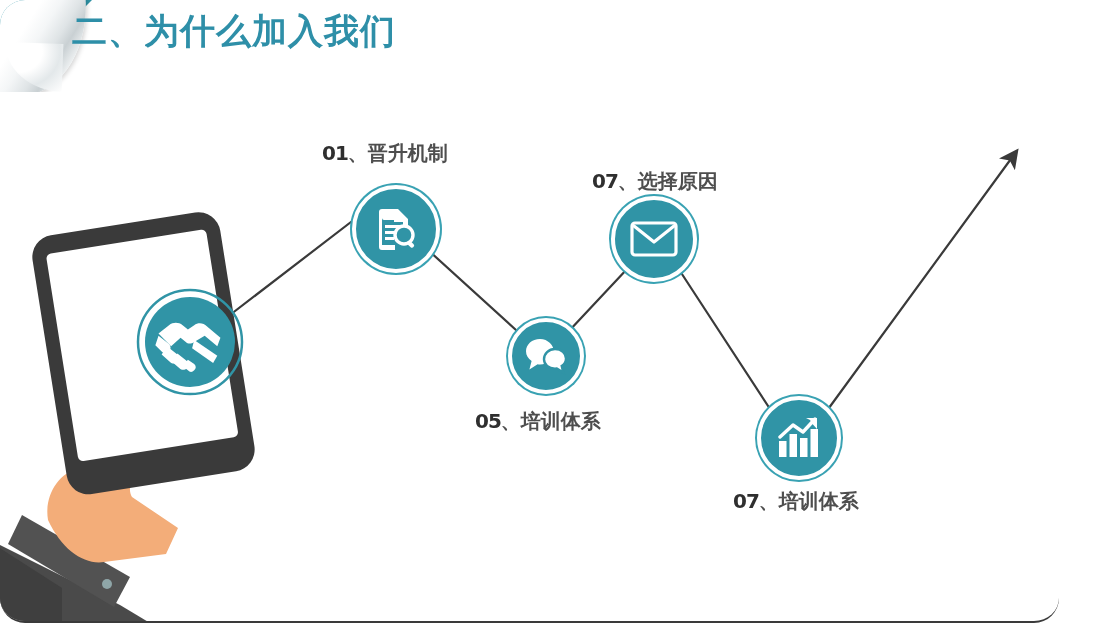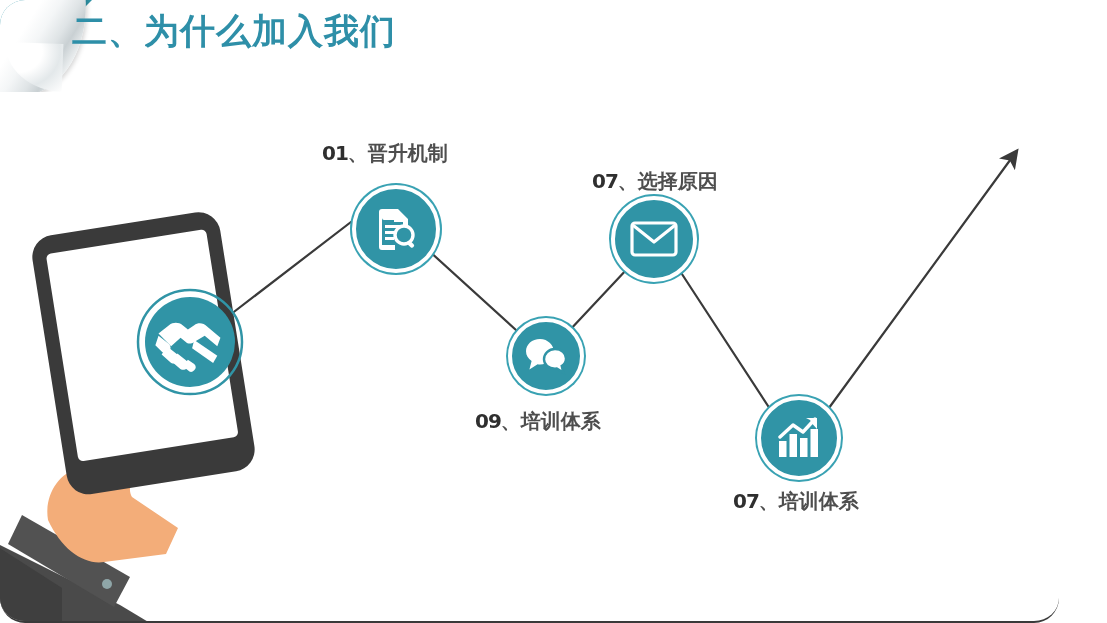--- a/index.html
+++ b/index.html
@@ -203,21 +203,21 @@
     <svg width="42" height="38" viewBox="0 0 42 38">
       <path d="M15,2 C7,2 1,7.5 1,14.2 C1,18.2 3.2,21.7 6.6,23.9
                L4.4,32.5 L12.6,27.2 C13.4,27.3 14.2,27.4 15,27.4
                C23,27.4 29,21.9 29,15.2 C29,8.5 23,2 15,2 Z" fill="#ffffff"></path>
       <path d="M30,12 C36.5,12 41,16.2 41,21.4 C41,24.5 39.3,27.2 36.7,28.9
                L38.3,35.6 L31.8,31.5 C31.2,31.6 30.6,31.6 30,31.6
                C23.5,31.6 19,27.4 19,22.2 C19,17 23.5,12 30,12 Z" fill="#ffffff" stroke="#3094a6" stroke-width="2.4"></path>
     </svg>
   </div>
   <div class="node-label" style="left:475px; top:408px;">
-    <span class="num">09</span><span class="txt">、</span><span class="txt">培训体系</span>
+    <span class="num">05</span><span class="txt">、</span><span class="txt">培训体系</span>
   </div>
 
   <div class="node" style="left:611px; top:196px; width:86px; height:86px;">
     <svg width="48" height="36" viewBox="0 0 48 36">
       <rect x="2" y="2" width="44" height="32" rx="3" ry="3" fill="none" stroke="#ffffff" stroke-width="3.2"></rect>
       <path d="M4,5 L24,21 L44,5" fill="none" stroke="#ffffff" stroke-width="3.2" stroke-linecap="round" stroke-linejoin="round"></path>
     </svg>
   </div>
   <div class="node-label" style="left:592px; top:168px;">
     <span class="num">07</span><span class="txt">、</span><span class="txt">选择原因</span>

